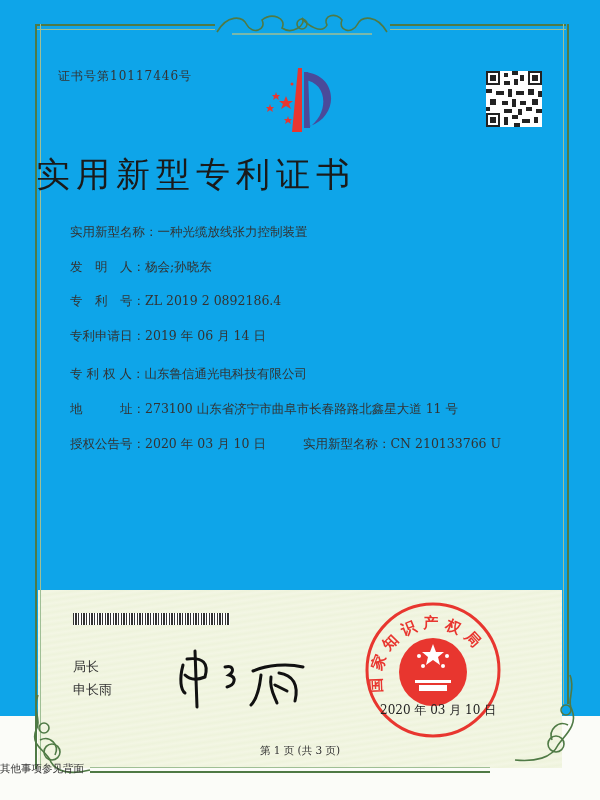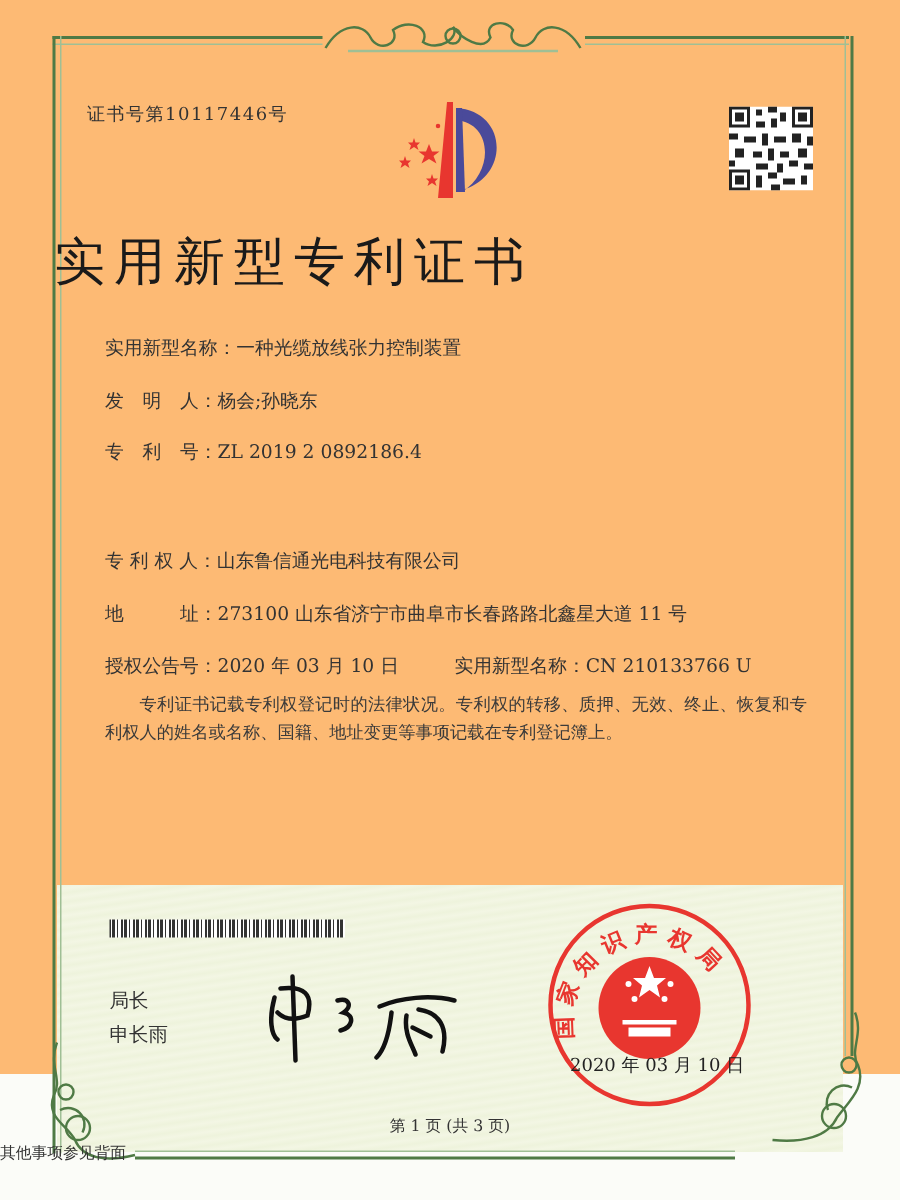--- a/index.html
+++ b/index.html
@@ -1,17 +1,17 @@
 <!DOCTYPE html>
 <html><head>
 <meta charset="utf-8">
 <style>
   html,body{margin:0;padding:0;}
   body{width:600px;height:800px;background:#fbfcf8;position:relative;overflow:hidden;font-family:"DejaVu Serif","Liberation Serif",serif;color:#2a2a2a;}
-  .sheet{position:absolute;left:0;top:0;width:600px;height:716px;background:#fdba74;}
+  .sheet{position:absolute;left:0;top:0;width:600px;height:716px;background:#0ea5e9;}
   .lower-tint{position:absolute;left:38px;top:590px;width:524px;height:178px;
     background:repeating-linear-gradient(172deg,#eef3dc 0px,#f3f6e4 3px,#eef3dc 6px);}
   .border-top-left{position:absolute;left:35px;top:24px;width:180px;height:3px;border-top:2px solid #4f7a45;border-bottom:1px solid #9fbf95;}
   .border-top-right{position:absolute;left:390px;top:24px;width:176px;height:3px;border-top:2px solid #4f7a45;border-bottom:1px solid #9fbf95;}
   .border-left{position:absolute;left:35px;top:24px;width:3px;height:745px;border-left:2px solid #4f7a45;border-right:1px solid #9fbf95;}
   .border-right{position:absolute;left:563px;top:24px;width:3px;height:680px;border-right:2px solid #4f7a45;border-left:1px solid #9fbf95;}
   .border-bottom{position:absolute;left:90px;top:767px;width:400px;height:3px;border-bottom:2px solid #4f7a45;border-top:1px solid #9fbf95;}
   .ornament-top{position:absolute;left:212px;top:10px;width:180px;height:30px;}
   .ornament-bl{position:absolute;left:30px;top:690px;width:70px;height:90px;}
   .ornament-br{position:absolute;left:510px;top:670px;width:70px;height:100px;}
@@ -136,35 +136,37 @@
 
   <div class="field" style="top:259px">
     <span class="lbl">发　明　人：</span><span class="val">杨会;孙晓东</span>
   </div>
   <div class="field" style="top:224px">
     <span class="lbl">实用新型名称：</span><span class="val">一种光缆放线张力控制装置</span>
   </div>
   <div class="field" style="top:293px">
     <span class="lbl">专　利　号：</span><span class="val">ZL 2019 2 0892186.4</span>
   </div>
+  <div class="field" style="top:328px">
+    <span class="lbl">专利申请日：</span><span class="val">2019 年 06 月 14 日</span>
+  </div>
   <div class="field" style="top:366px">
     <span class="lbl">专 利 权 人：</span><span class="val">山东鲁信通光电科技有限公司</span>
   </div>
   <div class="field" style="top:401px">
     <span class="lbl">地　　　址：</span><span class="val">273100  山东省济宁市曲阜市长春路路北鑫星大道 11 号</span>
   </div>
   <div class="field" style="top:436px">
     <span class="lbl">授权公告号：</span><span class="val">2020 年 03 月 10 日</span>
   </div>
   <div class="field" style="top:436px;left:303px">
     <span class="lbl">实用新型名称：</span><span class="val">CN 210133766 U</span>
   </div>
 
   <div class="body-text">
-    <p>专利证书记载专利权登记时的法律状况。专利权的转移、质押、无效、终止、恢复和专利权人的姓名或名称、国籍、地址变更等事项记载在专利登记簿上。</p>
   </div>
 
   <div class="barcode"></div>
   <div class="director-title">局长</div>
   <div class="director-name">申长雨</div>
 
   <svg class="signature" viewBox="0 0 140 70">
     <g fill="none" stroke="#111" stroke-width="3" stroke-linecap="round">
       <path d="M8 20 C4 35,6 45,10 48"></path>
       <path d="M12 14 C28 12,34 18,30 32 C20 36,14 34,10 30"></path>

